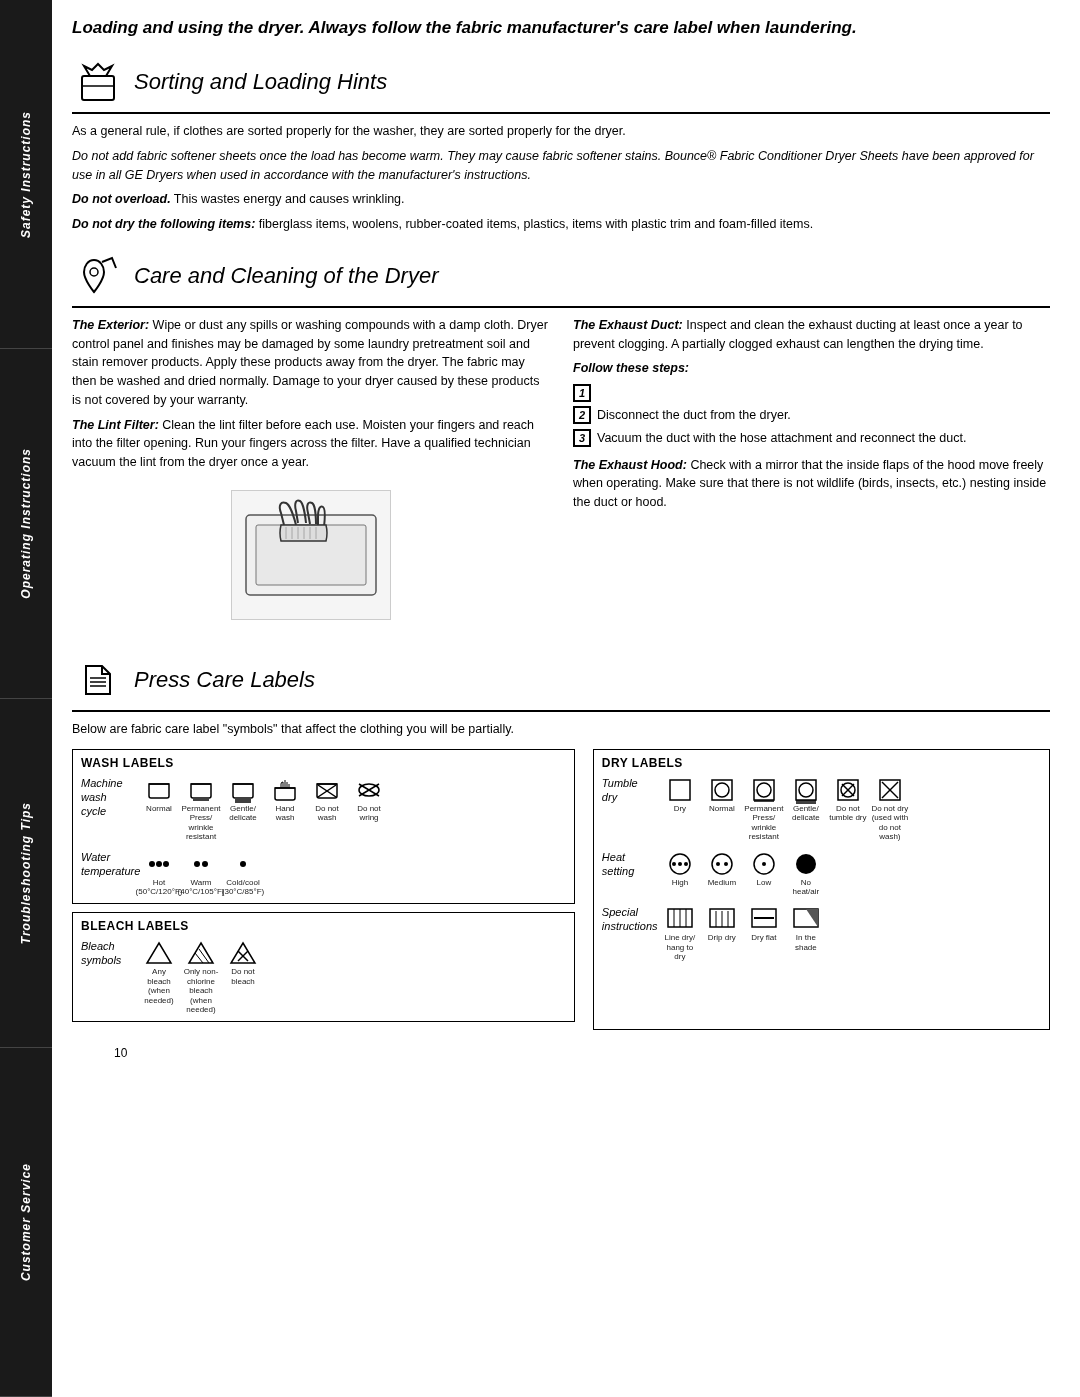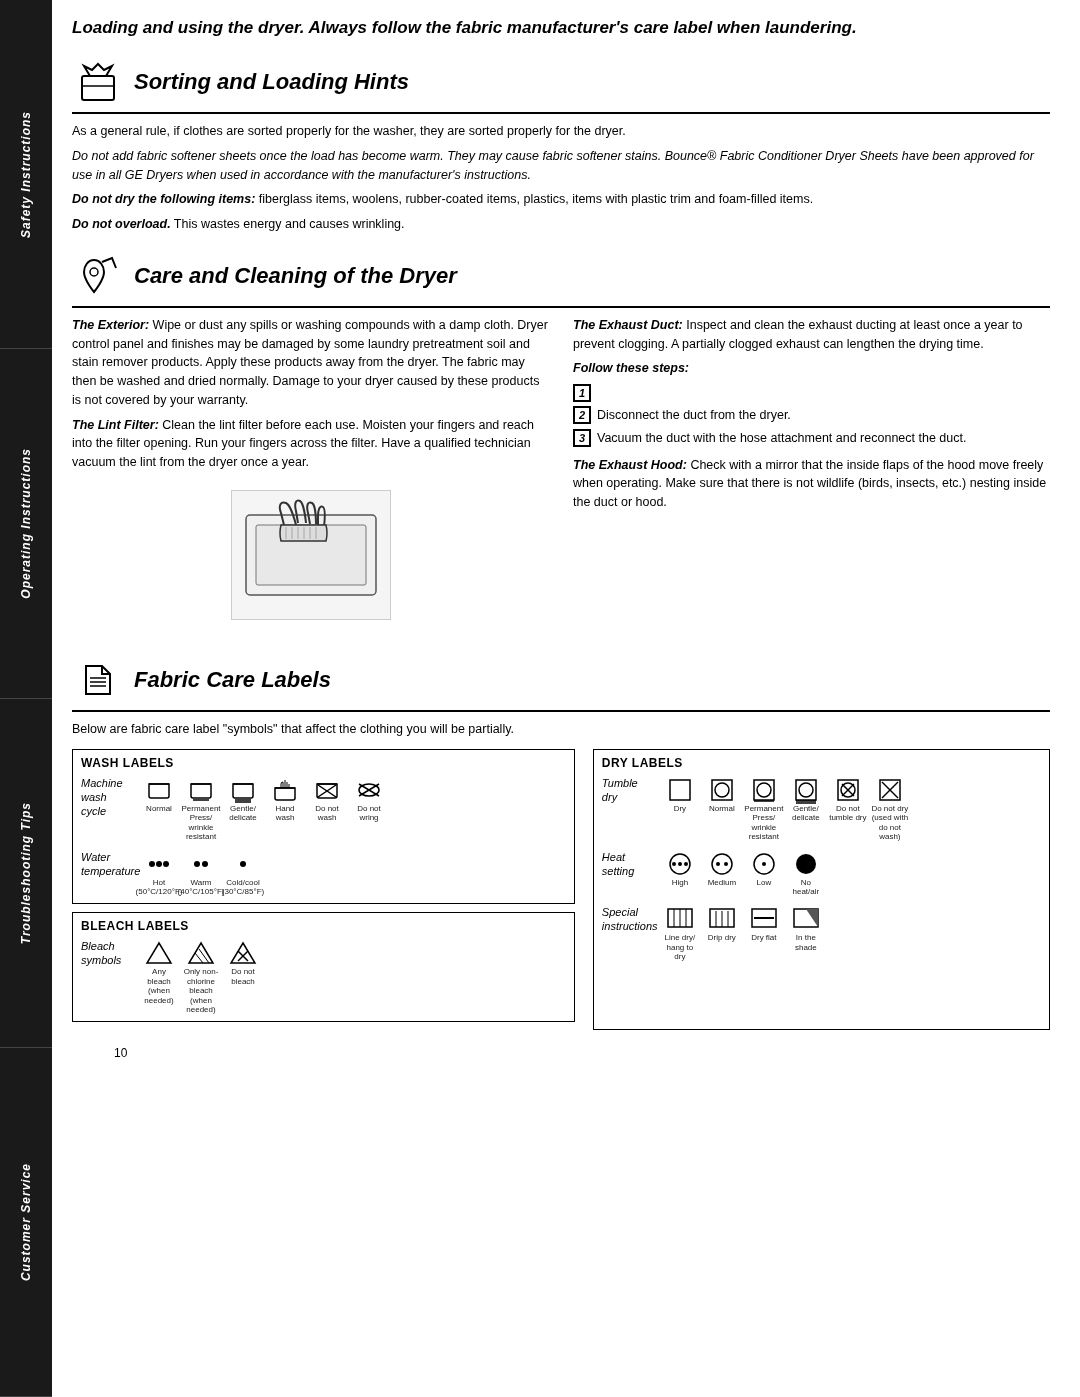--- a/index.html
+++ b/index.html
@@ -77,21 +77,21 @@
       height: 52px;
       margin-right: 10px;
       flex-shrink: 0;
       display: flex;
       align-items: center;
       justify-content: center;
     }
     .section-title {
       font-size: 22px;
       font-style: italic;
-      font-weight: bold;
+      font-weight: normal;
     }
 
     .section-body {
       font-size: 12.5px;
       line-height: 1.5;
     }
     .section-body p {
       margin-bottom: 6px;
     }
     .section-body .italic-para {
@@ -267,24 +267,24 @@
           <path d="M16 18 L10 8 L18 12 L24 6 L30 12 L38 8 L32 18" stroke="#000" stroke-width="2" fill="none"></path>
           <line x1="8" y1="28" x2="40" y2="28" stroke="#000" stroke-width="1.5"></line>
         </svg>
       </div>
       <span class="section-title">Sorting and Loading Hints</span>
     </div>
     <div class="section-body">
       <p>As a general rule, if clothes are sorted properly for the washer, they are sorted properly for the dryer.</p>
       <p class="italic-para">Do not add fabric softener sheets once the load has become warm. They may cause fabric softener stains. Bounce® Fabric Conditioner Dryer Sheets have been approved for use in all GE Dryers when used in accordance with the manufacturer's instructions.</p>
       <p>
-        <strong><em>Do not dry the following items:</em></strong><span> fiberglass items, woolens, rubber-coated items, plastics, items with plastic trim and foam-filled items.</span>
+        <strong><em>Do not overload.</em></strong><span> This wastes energy and causes wrinkling.</span>
       </p>
       <p>
-        <strong><em>Do not overload.</em></strong><span> This wastes energy and causes wrinkling.</span>
+        <strong><em>Do not dry the following items:</em></strong><span> fiberglass items, woolens, rubber-coated items, plastics, items with plastic trim and foam-filled items.</span>
       </p>
     </div>
   </div>
 
   <div class="section">
     <div class="section-header">
       <div class="section-icon">
         <svg width="48" height="48" viewBox="0 0 48 48" fill="none">
           <path d="M20 8 C14 8 10 14 10 20 C10 28 20 40 20 40 C20 40 30 28 30 20 C30 14 26 8 20 8Z" stroke="#000" stroke-width="2" fill="none"></path>
           <circle cx="20" cy="20" r="4" stroke="#000" stroke-width="1.5" fill="none"></circle>
@@ -353,21 +353,21 @@
     <div class="section-header">
       <div class="section-icon">
         <svg width="48" height="48" viewBox="0 0 48 48" fill="none">
           <path d="M12 10 L12 38 L36 38 L36 18 L28 10 Z" stroke="#000" stroke-width="2" fill="none"></path>
           <path d="M28 10 L28 18 L36 18" stroke="#000" stroke-width="2" fill="none"></path>
           <line x1="16" y1="22" x2="32" y2="22" stroke="#000" stroke-width="1.5"></line>
           <line x1="16" y1="26" x2="32" y2="26" stroke="#000" stroke-width="1.5"></line>
           <line x1="16" y1="30" x2="32" y2="30" stroke="#000" stroke-width="1.5"></line>
         </svg>
       </div>
-      <span class="section-title">Fabric Care Labels</span>
+      <span class="section-title">Press Care Labels</span>
     </div>
     <p class="fabric-section-body">Below are fabric care label "symbols" that affect the clothing you will be partially.</p>
 
     <div class="labels-grid">
 
       <div class="labels-left">
 
         <div class="label-box">
           <div class="label-box-title">WASH LABELS</div>
 

